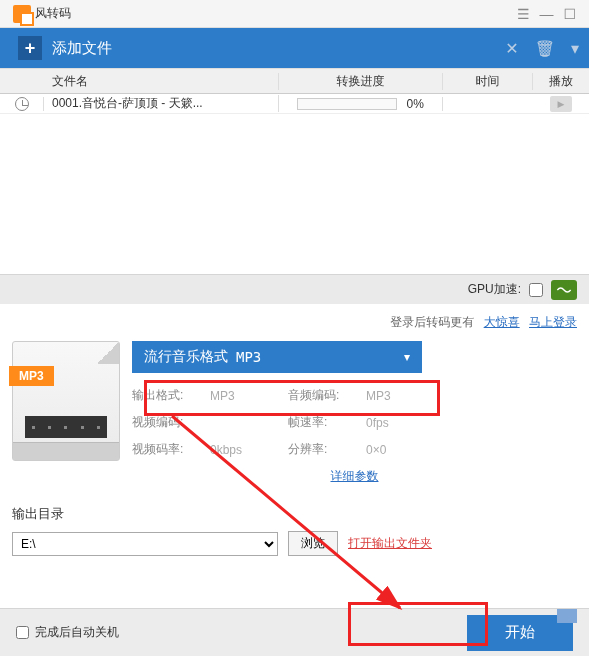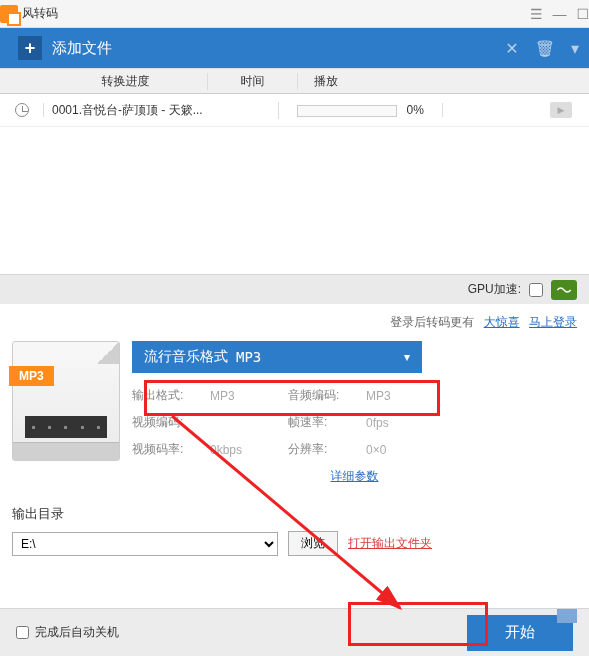--- a/index.html
+++ b/index.html
@@ -1,18 +1,18 @@
 <!DOCTYPE html>
 <html><head>
 <meta charset="utf-8">
 <style>
 * { margin: 0; padding: 0; box-sizing: border-box; font-family: "Microsoft YaHei", sans-serif; }
 body { width: 589px; height: 656px; background: #fff; position: relative; overflow: hidden; }
 
-.titlebar { height: 28px; background: #f5f5f5; border-bottom: 1px solid #ddd; display: flex; align-items: center; padding: 0 0; }
+.titlebar { height: 28px; background: #f5f5f5; border-bottom: 1px solid #ddd; display: flex; align-items: center; padding: 0 13px; }
 .titlebar .app-icon { width: 18px; height: 18px; background: #ff8c1a; border-radius: 2px; margin-right: 4px; position: relative; }
 .titlebar .app-icon::after { content: ""; position: absolute; right: -3px; bottom: -3px; width: 10px; height: 10px; background: #fff; border: 2px solid #ff8c1a; }
 .titlebar .title { font-size: 12px; color: #333; }
 .titlebar .controls { margin-left: auto; display: flex; gap: 10px; color: #888; }
 .titlebar .controls span { cursor: pointer; font-size: 14px; }
 
 .topbar { height: 40px; background: #2c7cc9; display: flex; align-items: center; padding: 0 10px; }
 .add-btn { display: flex; align-items: center; background: #2c7cc9; color: #fff; padding: 4px 8px; cursor: pointer; }
 .add-btn .plus-box { width: 24px; height: 24px; background: #1e5a99; display: flex; align-items: center; justify-content: center; font-size: 18px; font-weight: bold; margin-right: 10px; }
 .add-btn span.lbl { font-size: 15px; }
@@ -20,21 +20,21 @@
 .topbar .right-icons span { cursor: pointer; }
 
 .table-header { display: flex; background: #f0f0f0; border-top: 1px solid #ddd; border-bottom: 1px solid #ccc; font-size: 12px; color: #333; height: 26px; align-items: center; }
 .col-check { width: 44px; border-right: 1px solid #ddd; }
 .col-name { flex: 1; padding-left: 8px; border-right: 1px solid #ddd; }
 .col-prog { width: 164px; text-align: center; border-right: 1px solid #ddd; }
 .col-time { width: 90px; text-align: center; border-right: 1px solid #ddd; }
 .col-play { width: 56px; text-align: center; }
 
 .table-body { height: 180px; background: #fff; }
-.row { display: flex; height: 33px; align-items: center; font-size: 12px; color: #333; border-bottom: 1px solid #eee; }
+.row { display: flex; height: 20px; align-items: center; font-size: 12px; color: #333; border-bottom: 1px solid #eee; }
 .row .col-check { display: flex; justify-content: center; align-items: center; }
 .clock-icon { width: 14px; height: 14px; border: 1.5px solid #888; border-radius: 50%; position: relative; }
 .clock-icon::after { content: ""; position: absolute; width: 5px; height: 5px; border-left: 1.5px solid #888; border-bottom: 1.5px solid #888; top: 2px; left: 6px; }
 .progress-bar { width: 100px; height: 12px; border: 1px solid #ccc; background: #f9f9f9; display: inline-block; margin-right: 6px; vertical-align: middle; }
 .play-btn { width: 22px; height: 16px; background: #ddd; border-radius: 2px; display: inline-flex; align-items: center; justify-content: center; color: #aaa; font-size: 9px; }
 
 .gpu-bar { height: 30px; background: #eaeaea; display: flex; align-items: center; justify-content: flex-end; padding: 0 12px; gap: 8px; font-size: 12px; color: #333; border-top: 1px solid #d5d5d5; }
 .gpu-bar input[type=checkbox] { width: 14px; height: 14px; }
 .nvidia-icon { width: 26px; height: 20px; background: #4a8a1f; border-radius: 3px; display: flex; align-items: center; justify-content: center; }
 .nvidia-icon svg { width: 16px; height: 12px; }
@@ -96,20 +96,21 @@
   </div>
   <div class="right-icons">
     <span>✕</span>
     <span>🗑</span>
     <span>▾</span>
   </div>
 </div>
 
 <div class="table-header">
   <div class="col-check"></div>
+  <div class="col-name">文件名</div>
   <div class="col-prog">转换进度</div>
   <div class="col-time">时间</div>
   <div class="col-play">播放</div>
 </div>
 
 <div class="table-body">
   <div class="row">
     <div class="col-check">
         <div class="clock-icon"></div>
       </div>

